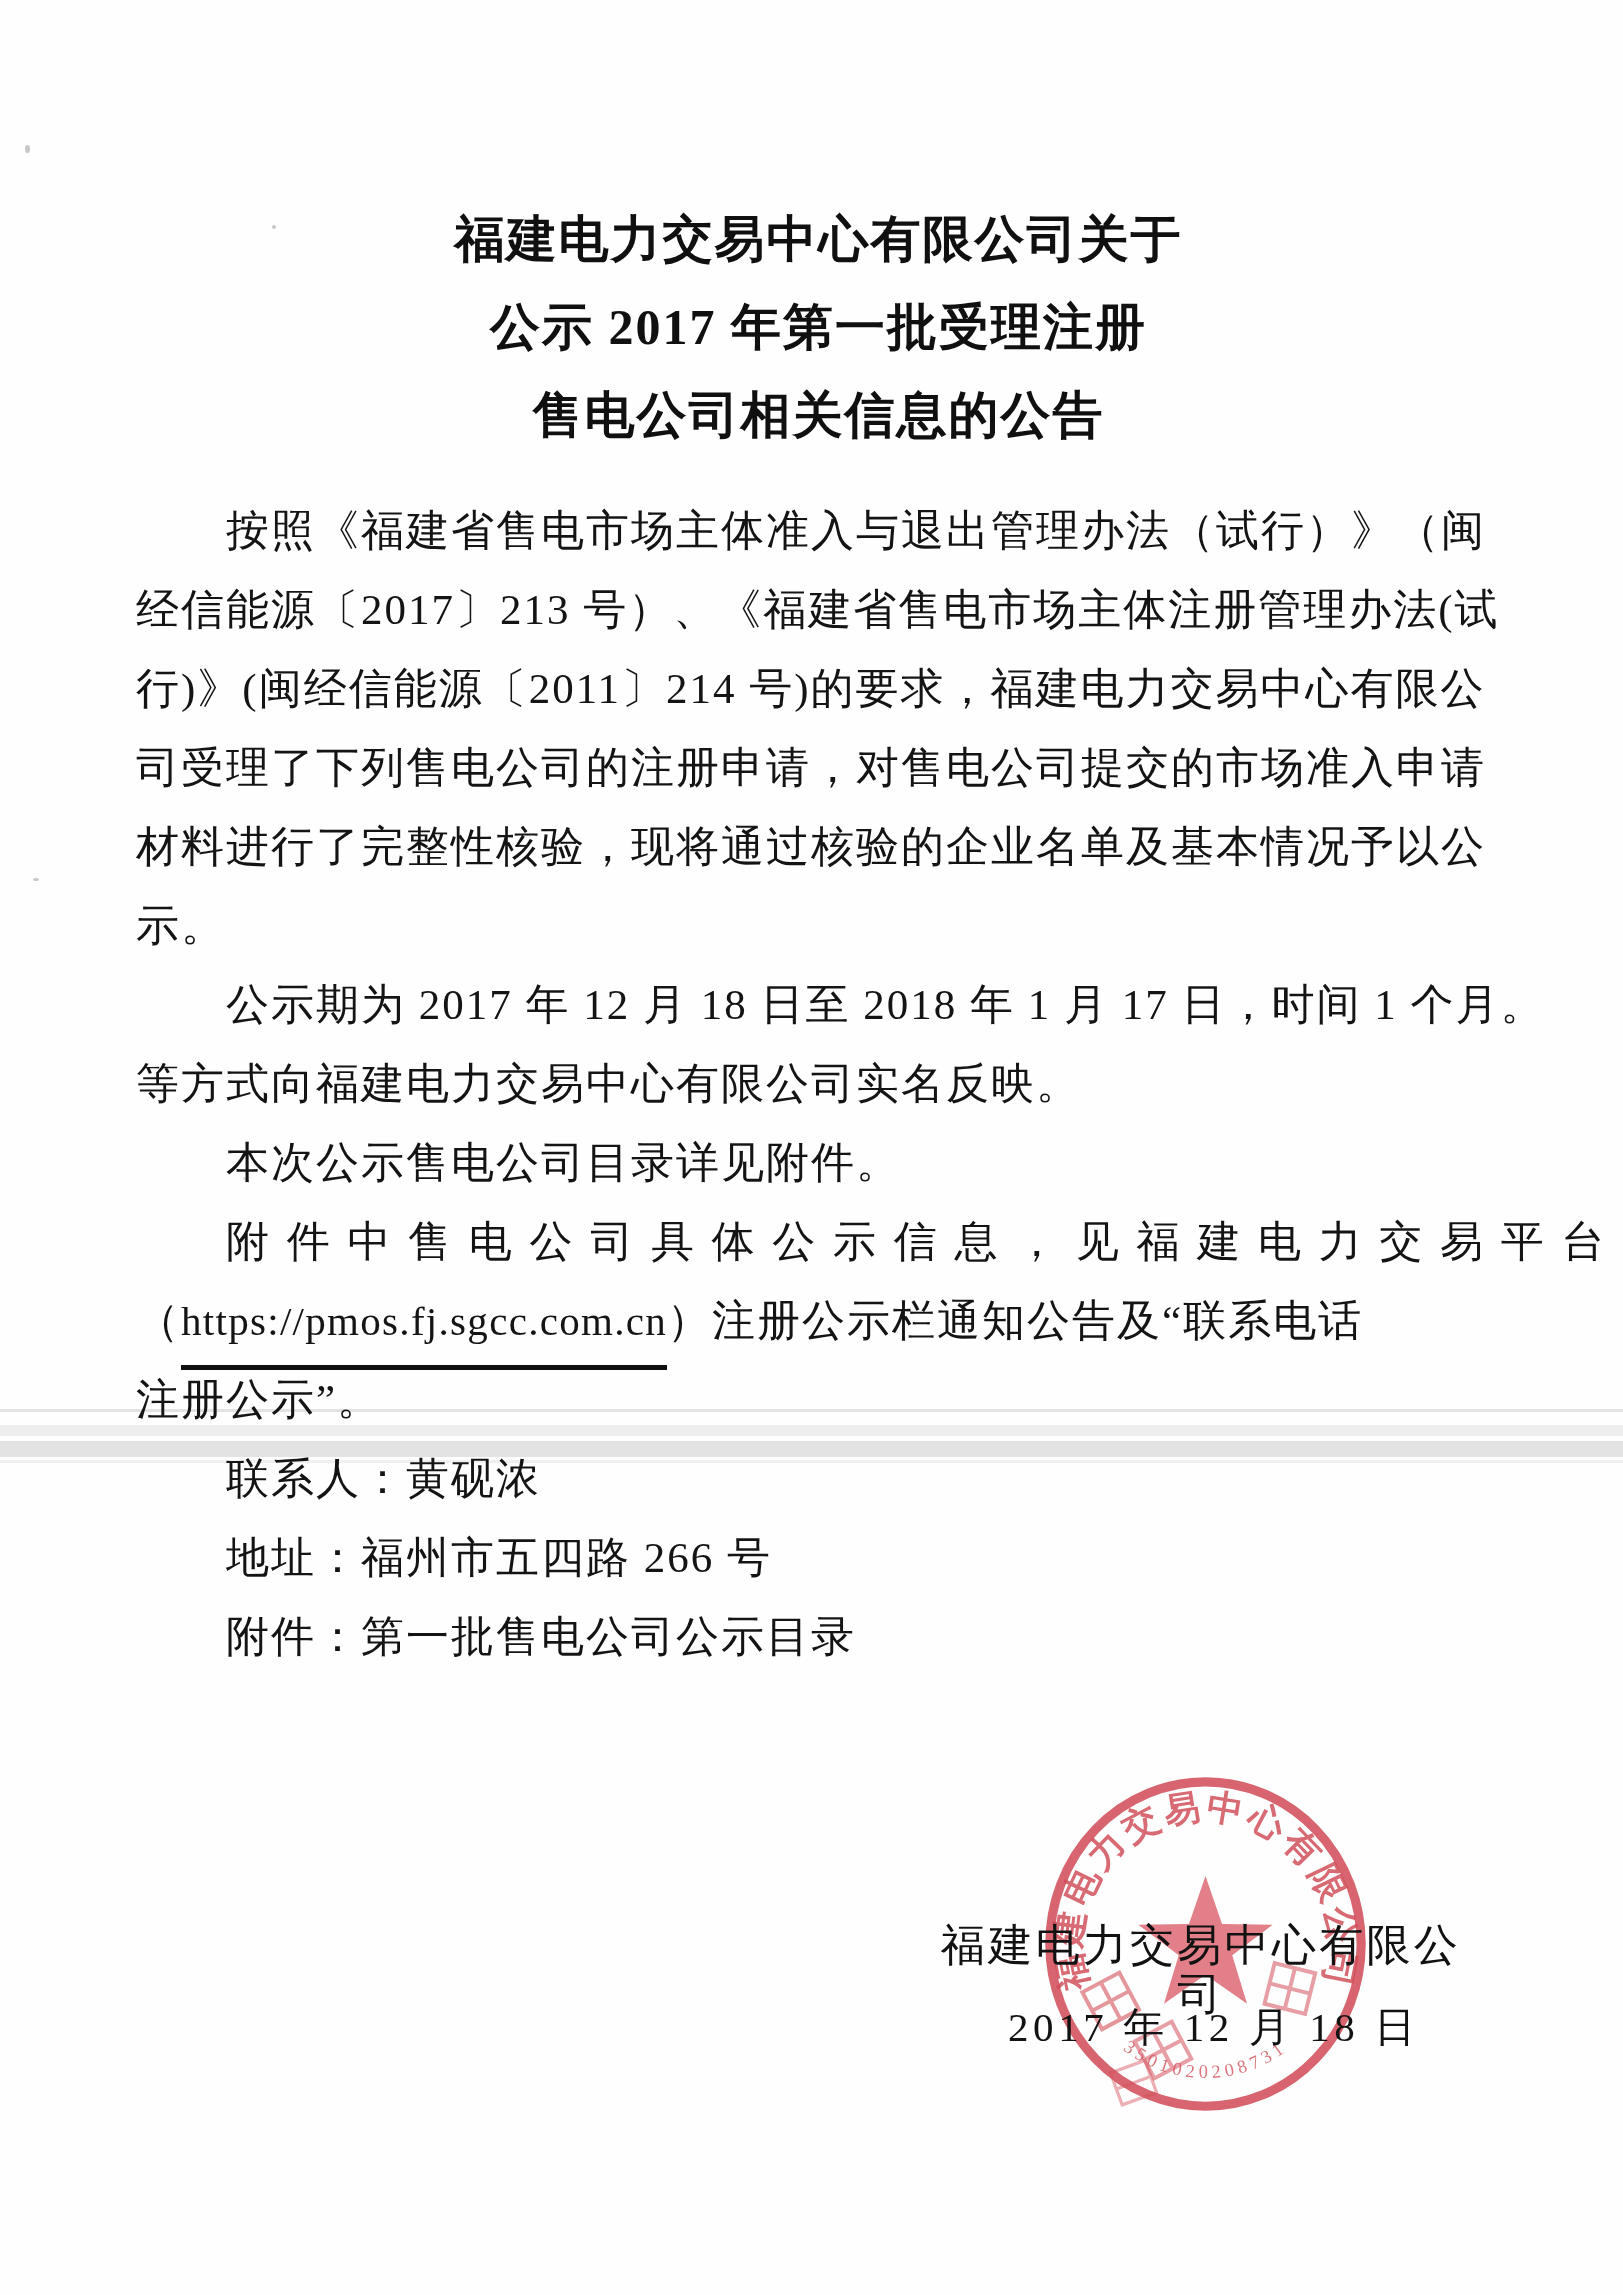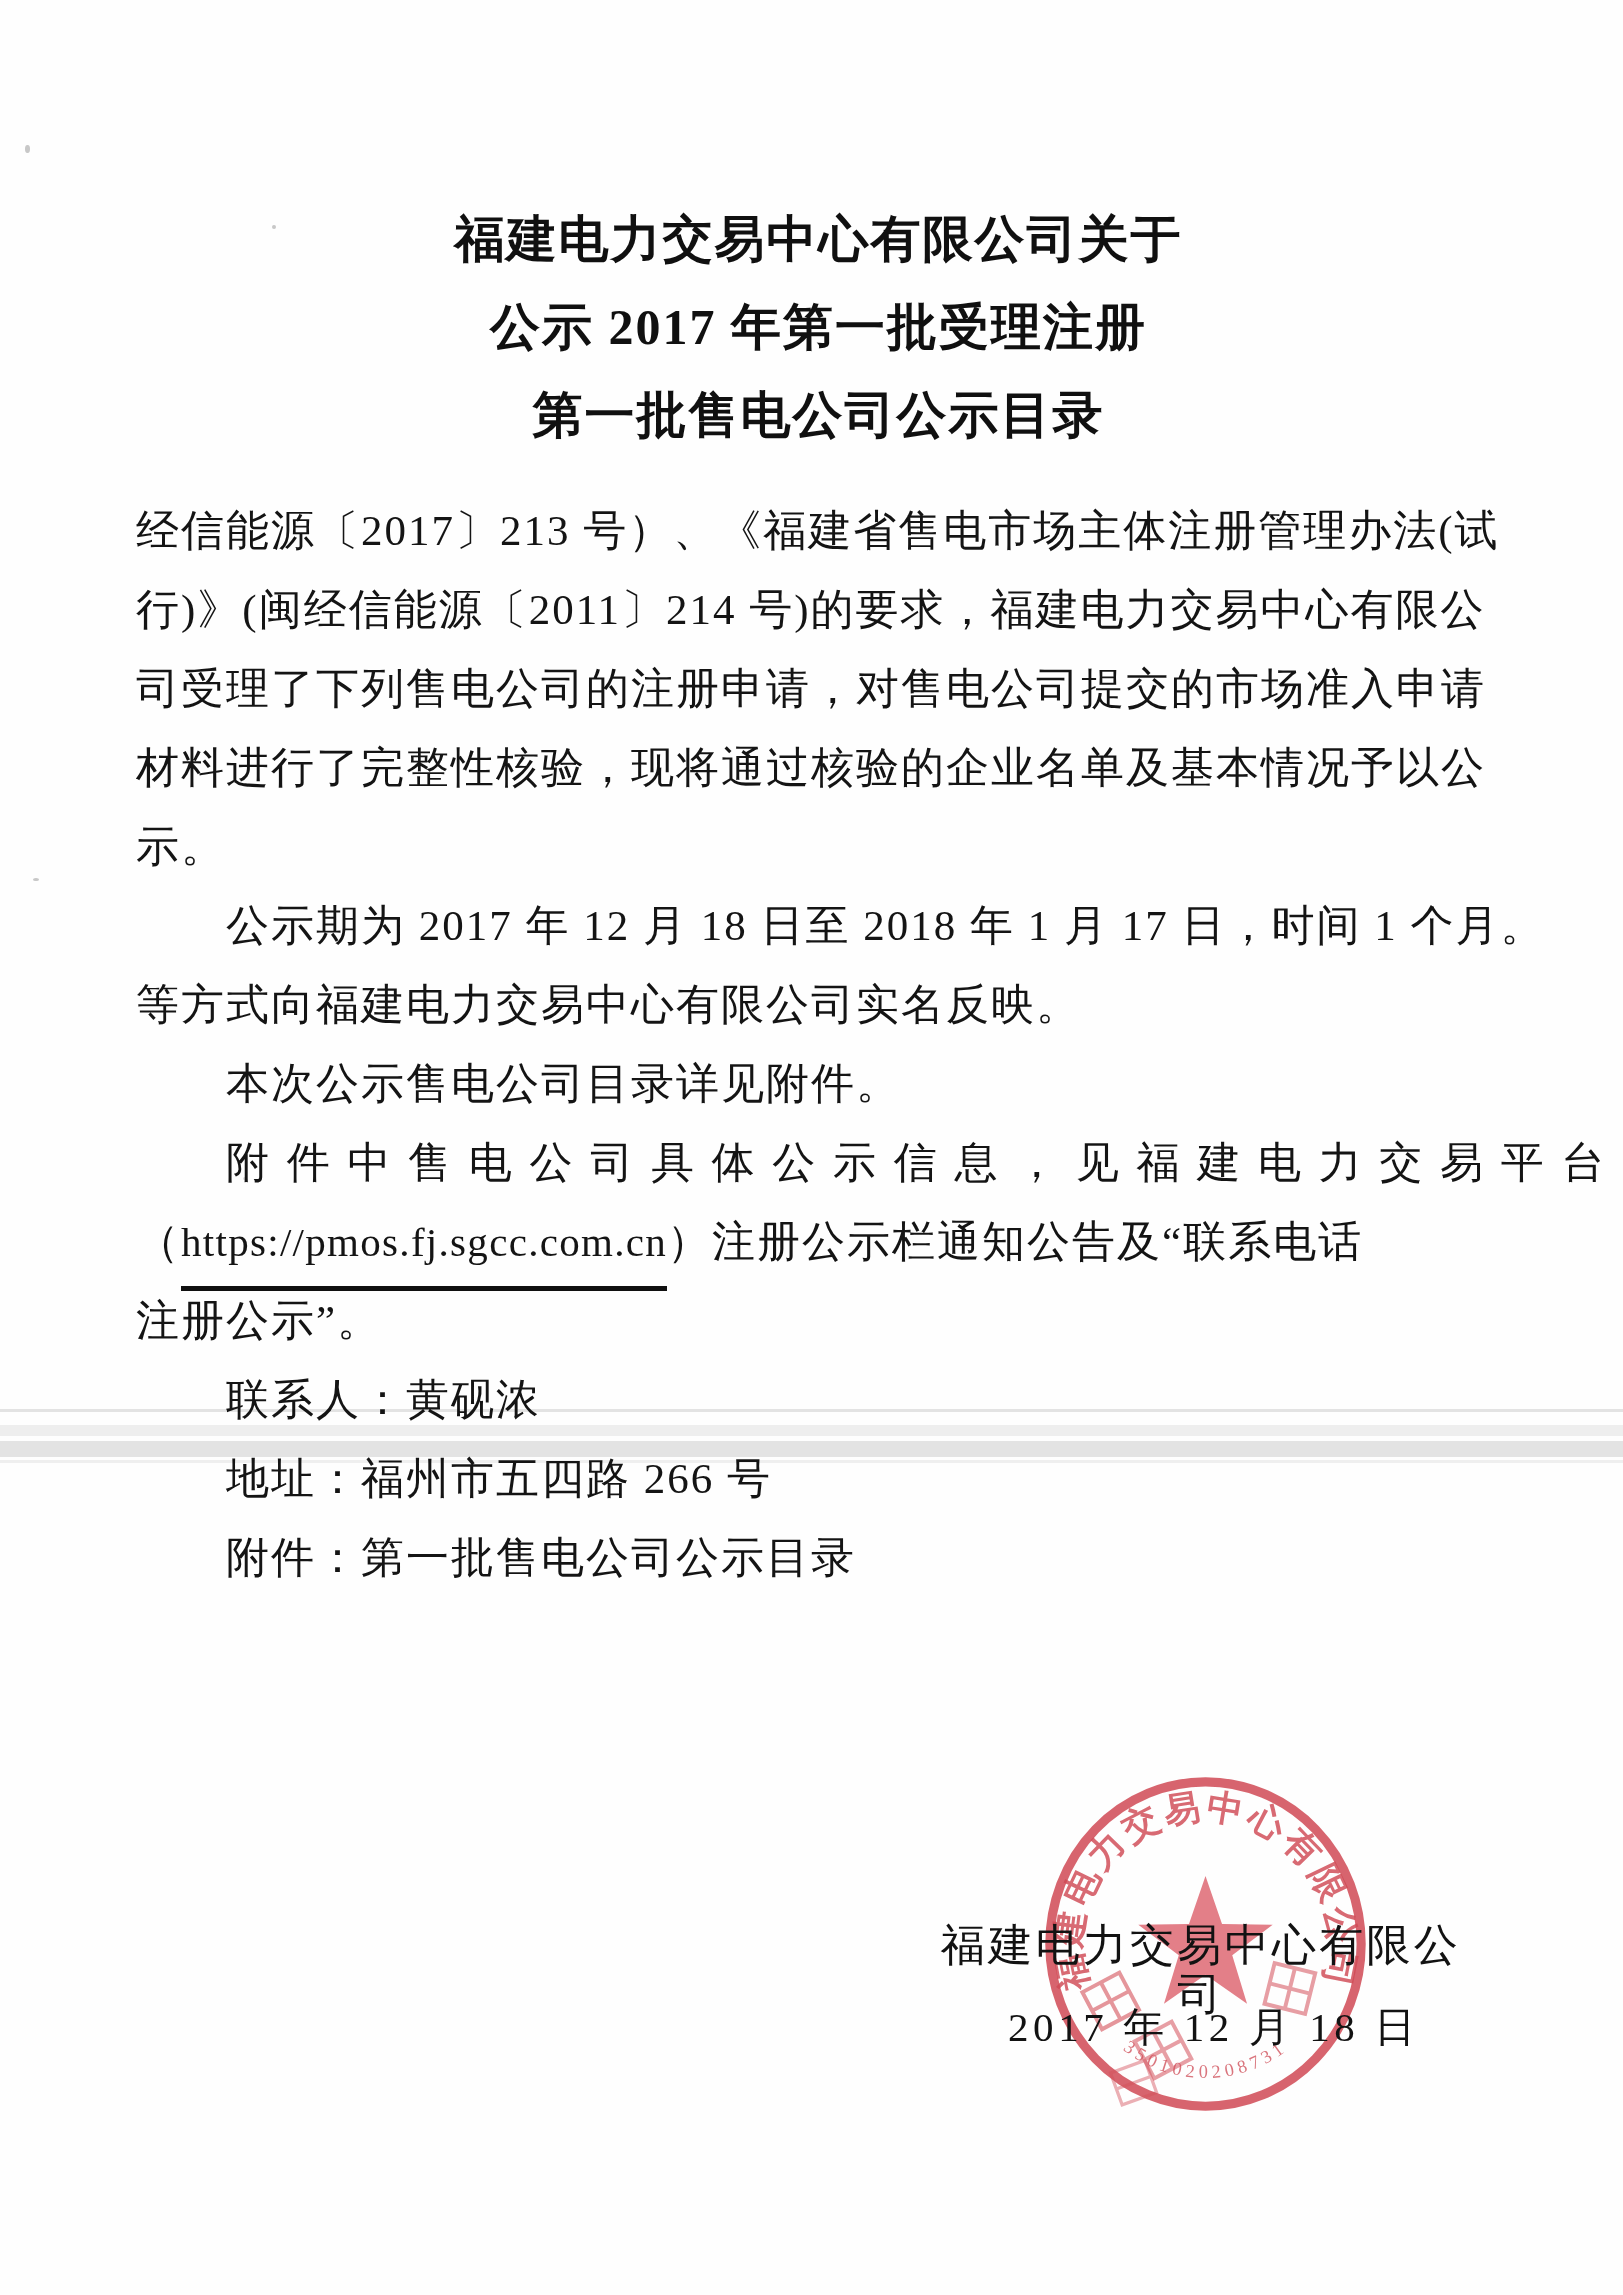--- a/index.html
+++ b/index.html
@@ -48,24 +48,25 @@
   <div class="band band4"></div>
 
   <div class="speck sp1"></div>
   <div class="speck sp2"></div>
   <div class="speck sp3"></div>
   <div class="speck sp4"></div>
 
   <div class="title-block">
     <div class="title-line">福建电力交易中心有限公司关于</div>
     <div class="title-line">公示 2017 年第一批受理注册</div>
-    <div class="title-line">第一批售电公司公示目录</div>
+    <div class="title-line">售电公司相关信息的公告</div>
   </div>
 
   <div class="body-block">
+      <div class="body-line indent">按照《福建省售电市场主体准入与退出管理办法（试行）》（闽</div>
       <div class="body-line">经信能源〔2017〕213 号）、《福建省售电市场主体注册管理办法(试</div>
       <div class="body-line">行)》(闽经信能源〔2011〕214 号)的要求，福建电力交易中心有限公</div>
       <div class="body-line">司受理了下列售电公司的注册申请，对售电公司提交的市场准入申请</div>
       <div class="body-line">材料进行了完整性核验，现将通过核验的企业名单及基本情况予以公</div>
       <div class="body-line">示。</div>
       <div class="body-line indent">公示期为 2017 年 12 月 18 日至 2018 年 1 月 17 日，时间 1 个月。</div>
       <div class="body-line">等方式向福建电力交易中心有限公司实名反映。</div>
       <div class="body-line indent">本次公示售电公司目录详见附件。</div>
       <div class="body-line indent spread">附件中售电公司具体公示信息，见福建电力交易平台</div>
       <div class="body-line"><span>（</span><span class="url">https://pmos.fj.sgcc.com.cn</span><span>）注册公示栏通知公告及“联系电话</span></div>

